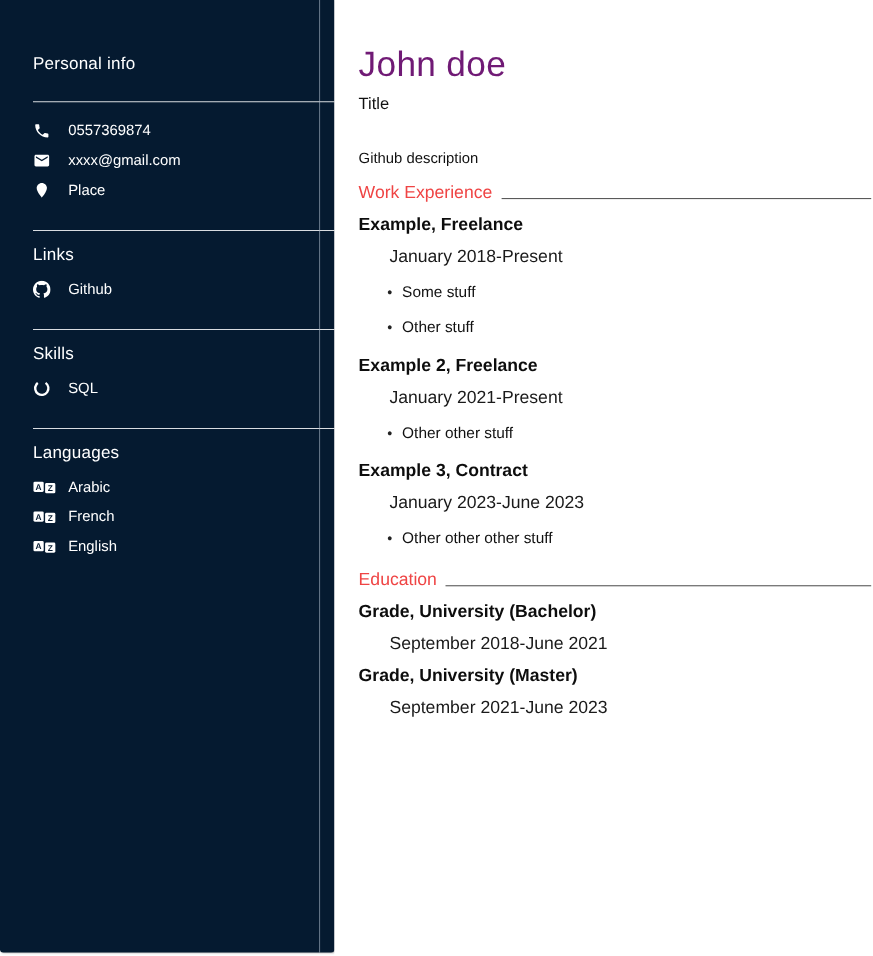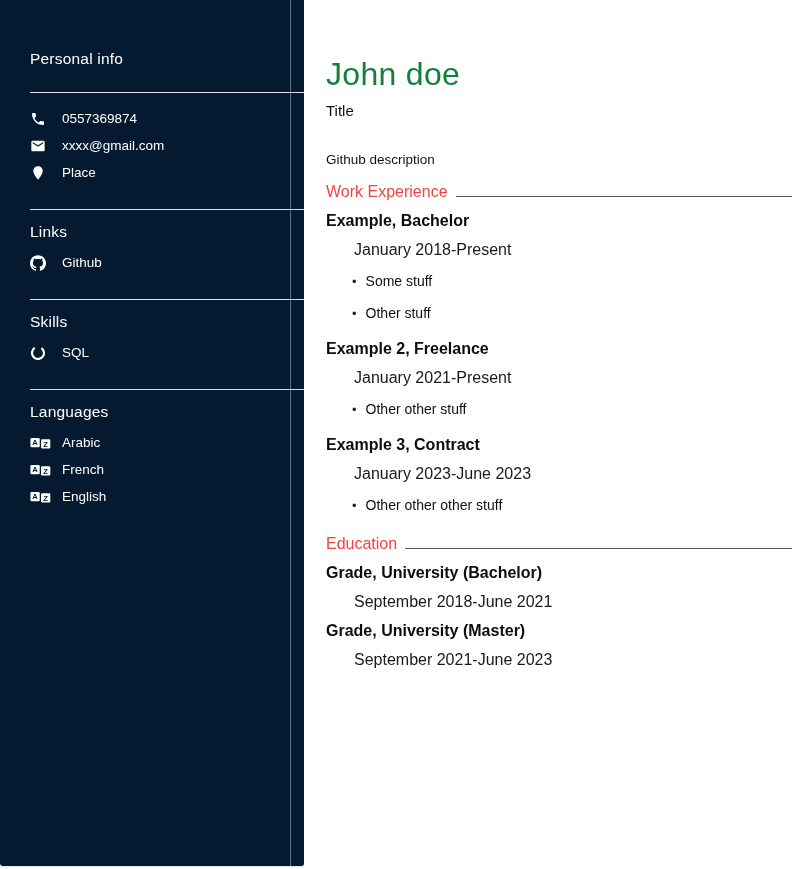--- a/index.html
+++ b/index.html
@@ -59,22 +59,22 @@
   .main {
     position: absolute;
     left: 304px; top: 0;
     width: 490px; height: 869px;
     padding: 30px 2px 0 22px;
     background: #fff;
   }
   .name {
     font-size: 32px;
     font-weight: 400;
-    color: #15803d;
-    margin-top: 26px;
+    color: #701a75;
+    margin-top: 10px;
     line-height: 1.15;
     letter-spacing: 0.3px;
   }
   .job-title { font-size: 15px; margin-top: 9px; color: #111; }
   .desc { font-size: 13.5px; margin-top: 33px; margin-bottom: 16px; color: #111; }
 
   .sec-header {
     display: flex;
     align-items: flex-end;
     margin-top: 14px;
@@ -222,21 +222,21 @@
     <h1 class="name">John doe</h1>
     <div class="job-title">Title</div>
     <div class="desc">Github description</div>
 
     <div class="sec-header">
       <span>Work Experience</span>
       <span class="sec-line"></span>
     </div>
 
     <div>
-      <div class="entry-title">Example, Bachelor</div>
+      <div class="entry-title">Example, Freelance</div>
       <div class="entry-dates">January 2018-Present</div>
       <ul class="bullets">
         <li>Some stuff</li>
         <li>Other stuff</li>
       </ul>
     </div>
 
     <div>
       <div class="entry-title">Example 2, Freelance</div>
       <div class="entry-dates">January 2021-Present</div>

